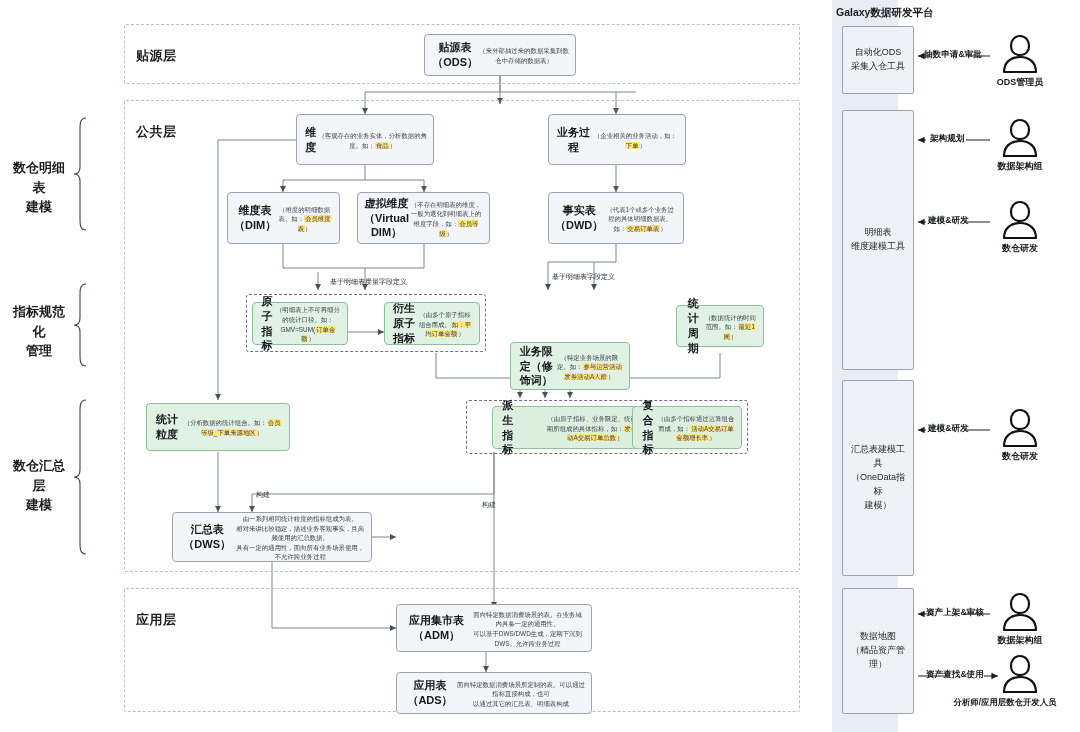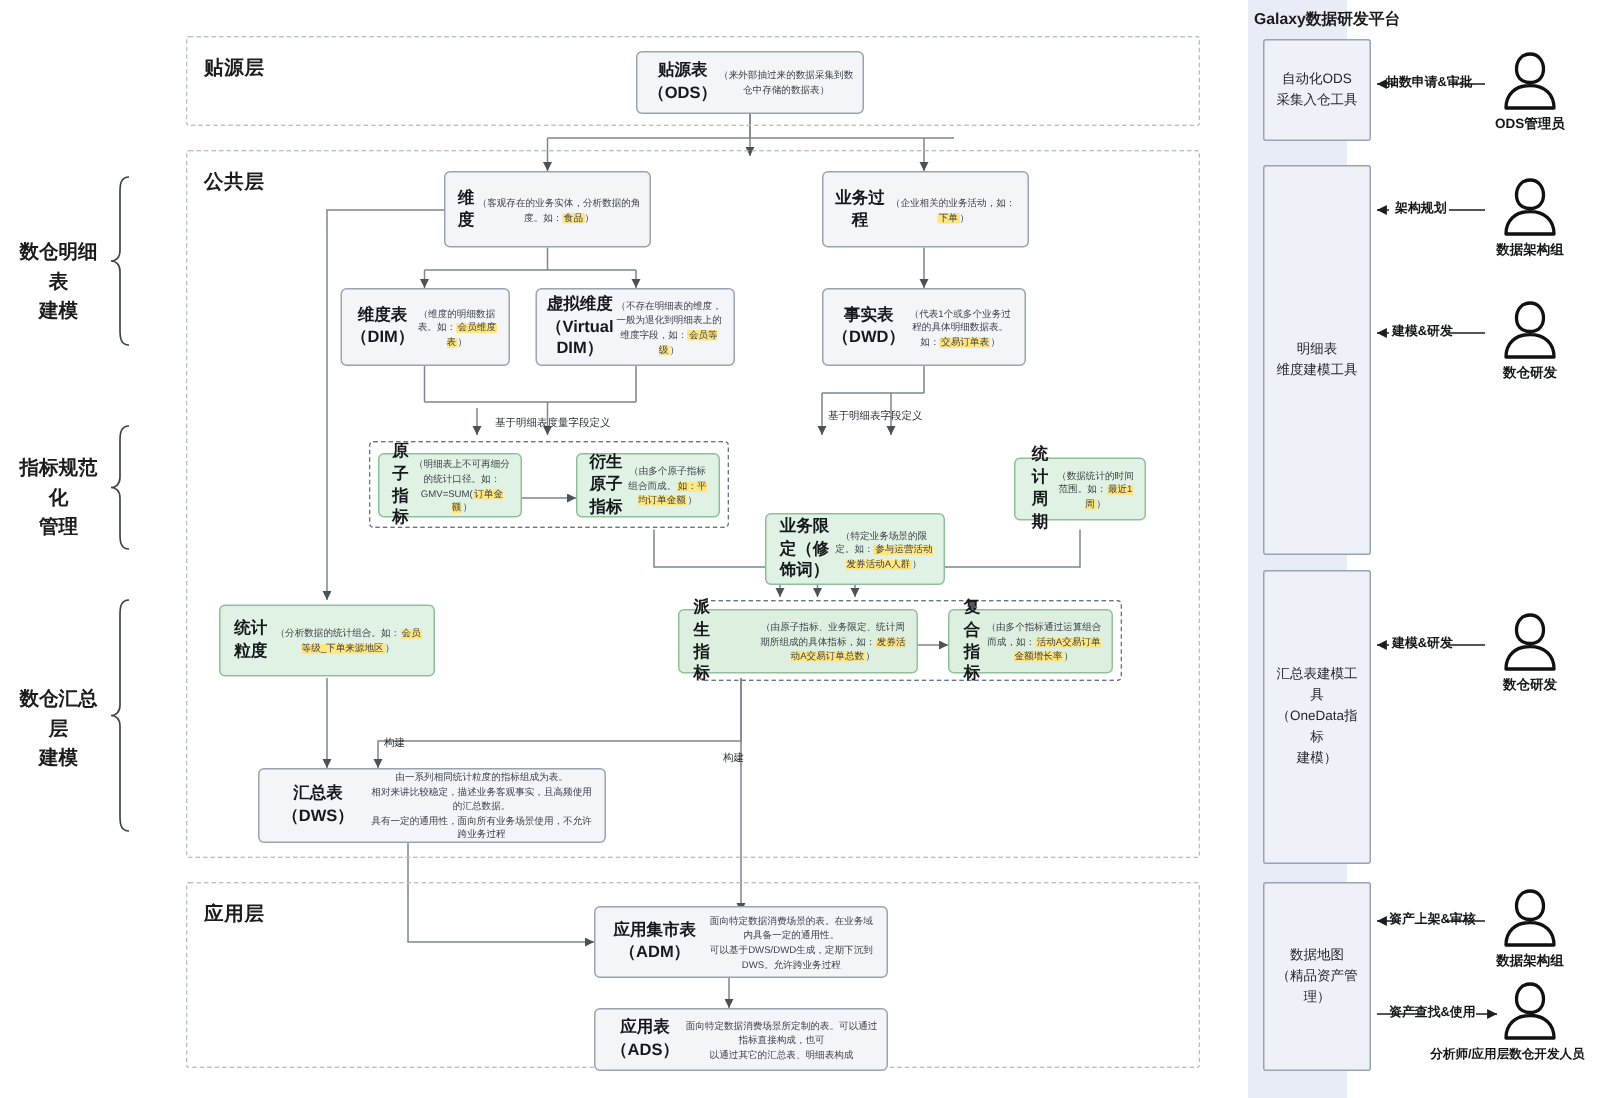--- a/index.html
+++ b/index.html
@@ -12,20 +12,21 @@
   .svg-layer { position:absolute; left:0; top:0; width:1080px; height:732px; pointer-events:none; }
 
   
   .layer-frame {
     position:absolute; border:1px dashed #b9bfc7; border-radius:2px;
     background:transparent;
   }
   .layer-title {
     position:absolute; font-size:13px; font-weight:bold; color:#1c1c1c;
     letter-spacing:.5px;
+    margin-top:11px;
   }
 
   
   .node {
     position:absolute; border:1px solid #9aa3b0; border-radius:4px;
     background:#f3f5f9; display:flex; flex-direction:row;
     align-items:center; justify-content:center; text-align:center;
     padding:20px 6px;
   }
   .node .n-title { font-size:11px; font-weight:bold; line-height:1.35; color:#16181d; }
@@ -218,35 +219,35 @@
     </div>
   </div>
 
   <div class="node green" style="left:146px;top:403px;width:144px;height:48px;">
     <div class="n-title">统计粒度</div>
     <div class="n-desc">
       <span>（分析数据的统计组合。如：</span><span class="hl">会员等级_下单来源地区</span><span>）</span>
     </div>
   </div>
 
-  <div class="node green2" style="left:452px;top:406px;width:160px;height:43px;gap:29px;">
+  <div class="node green2" style="left:492px;top:406px;width:160px;height:43px;gap:29px;">
     <div class="n-title">派生指标</div>
     <div class="n-desc">
       <span>（由原子指标、业务限定、统计周期所组成的具体指标，如：</span><span class="hl">发券活动A交易订单总数</span><span>）</span>
     </div>
   </div>
 
   <div class="node green2" style="left:632px;top:406px;width:110px;height:43px;">
     <div class="n-title">复合指标</div>
     <div class="n-desc">
       <span>（由多个指标通过运算组合而成，如：</span><span class="hl">活动A交易订单金额增长率</span><span>）</span>
     </div>
   </div>
 
-  <div class="node" style="left:172px;top:512px;width:232px;height:50px;">
+  <div class="node" style="left:172px;top:512px;width:200px;height:50px;">
     <div class="n-title">汇总表（DWS）</div>
     <div class="n-desc" style="white-space:pre-line;">由一系列相同统计粒度的指标组成为表。
 相对来讲比较稳定，描述业务客观事实，且高频使用的汇总数据。
 具有一定的通用性，面向所有业务场景使用，不允许跨业务过程</div>
   </div>
 
   <div class="node" style="left:396px;top:604px;width:196px;height:48px;">
     <div class="n-title">应用集市表（ADM）</div>
     <div class="n-desc" style="white-space:pre-line;">面向特定数据消费场景的表。在业务域内具备一定的通用性。
 可以基于DWS/DWD生成，定期下沉到DWS。允许跨业务过程</div>

